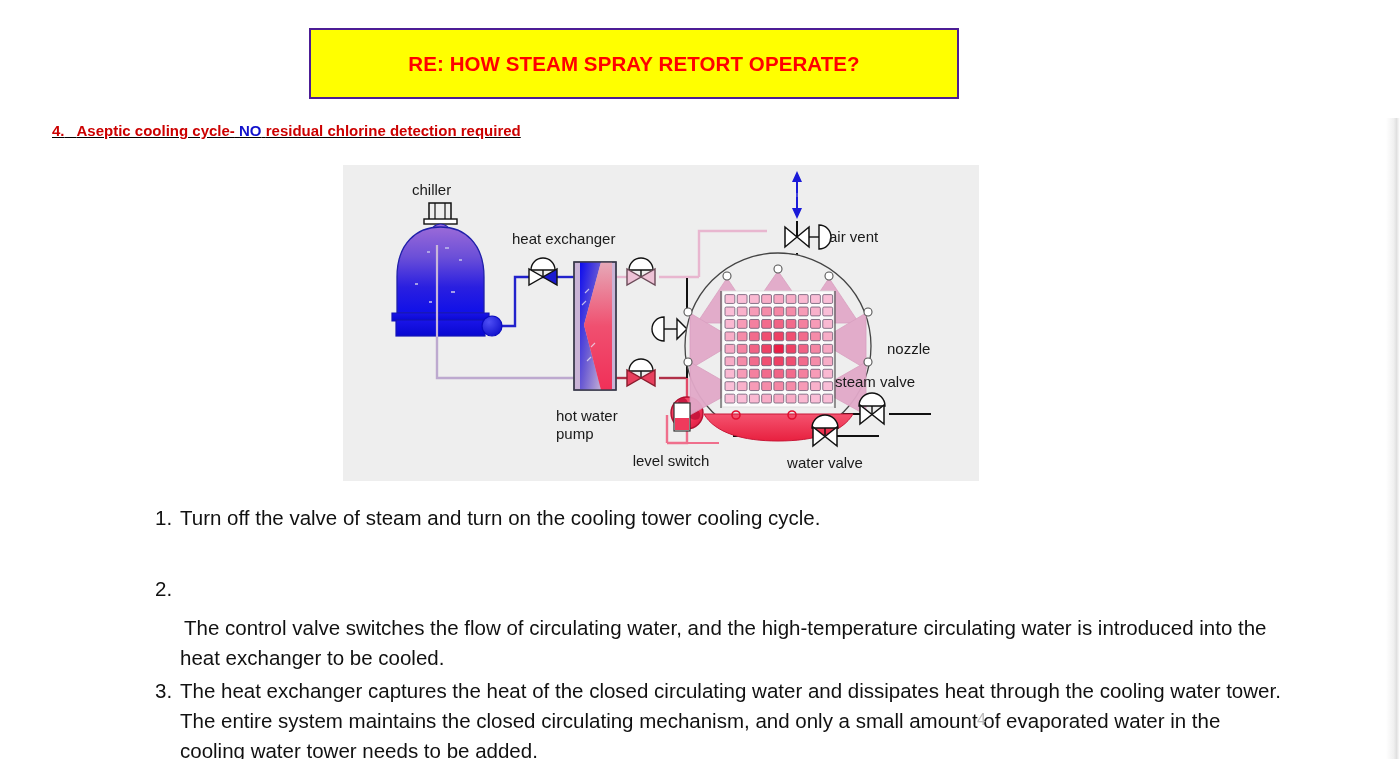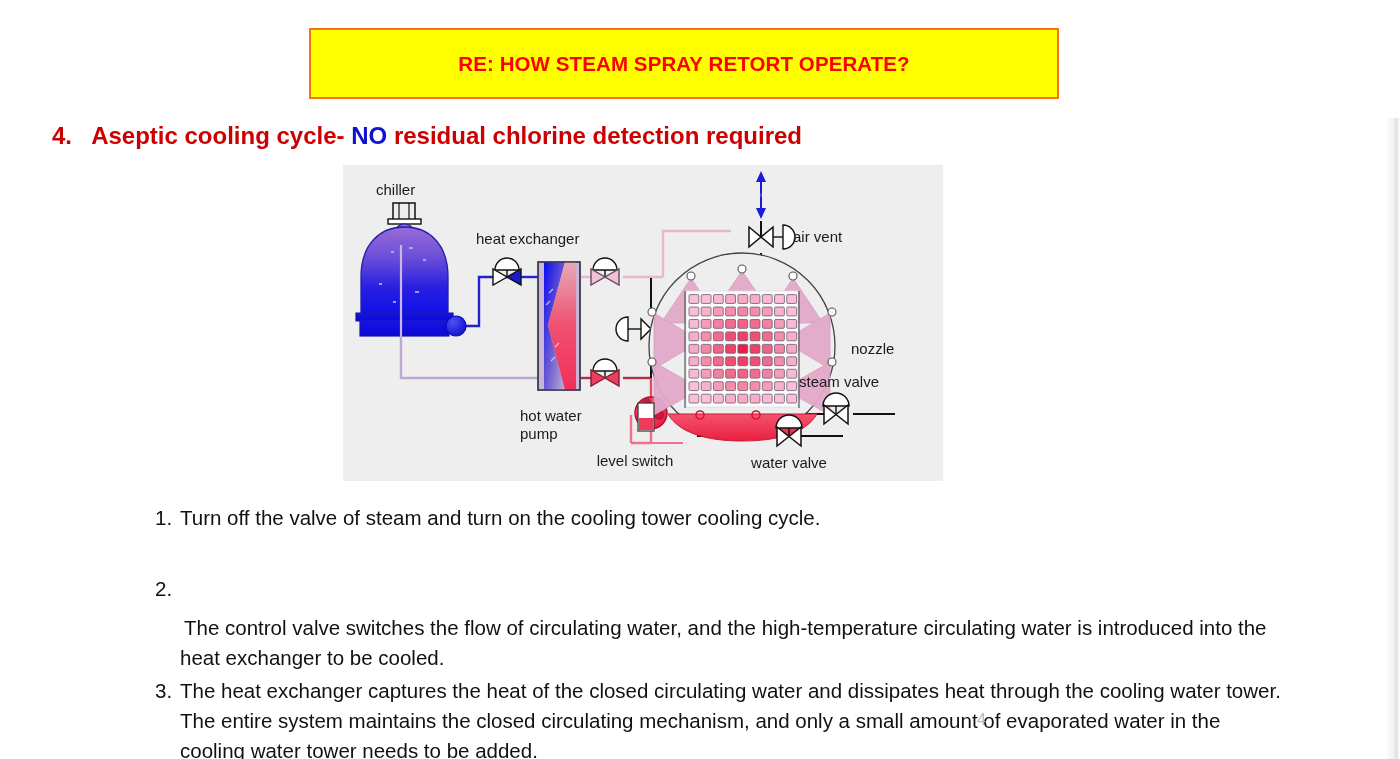--- a/index.html
+++ b/index.html
@@ -25,58 +25,60 @@
     height: 641px;
     background: linear-gradient(to right, rgba(255,255,255,0) 0%, rgba(0,0,0,0.06) 55%, rgba(0,0,0,0.12) 75%, rgba(255,255,255,0) 100%);
     pointer-events: none;
   }
 
   
   #title-banner {
     position: absolute;
     left: 309px;
     top: 28px;
-    width: 750px;
+    width: 650px;
     height: 71px;
     background: #ffff00;
-    border: 2px solid #f97316;
+    border: 2px solid #4c1d95;
     box-sizing: border-box;
     display: flex;
     align-items: center;
     justify-content: center;
   }
   #title-banner .title-text {
     color: #ff0000;
     font-size: 20.5px;
     font-weight: bold;
     letter-spacing: 0.1px;
     white-space: nowrap;
   }
 
   
   #section-heading {
     position: absolute;
     left: 52px;
     top: 122px;
-    font-size: 24px;
+    font-size: 15px;
     font-weight: bold;
     white-space: nowrap;
+    text-decoration: underline;
   }
   #section-heading .num { color: #cc0000; }
   #section-heading .red { color: #cc0000; }
   #section-heading .blue { color: #1111cc; }
 
   
   #diagram-panel {
     position: absolute;
     left: 343px;
     top: 165px;
     width: 600px;
     height: 316px;
     background: #eeeeee;
+    padding-left: 36px;
   }
   #diagram-svg { display: block; width: 600px; height: 316px; }
 
   
   #body-list {
     position: absolute;
     left: 155px;
     top: 503px;
     width: 1135px;
     font-size: 20.5px;

